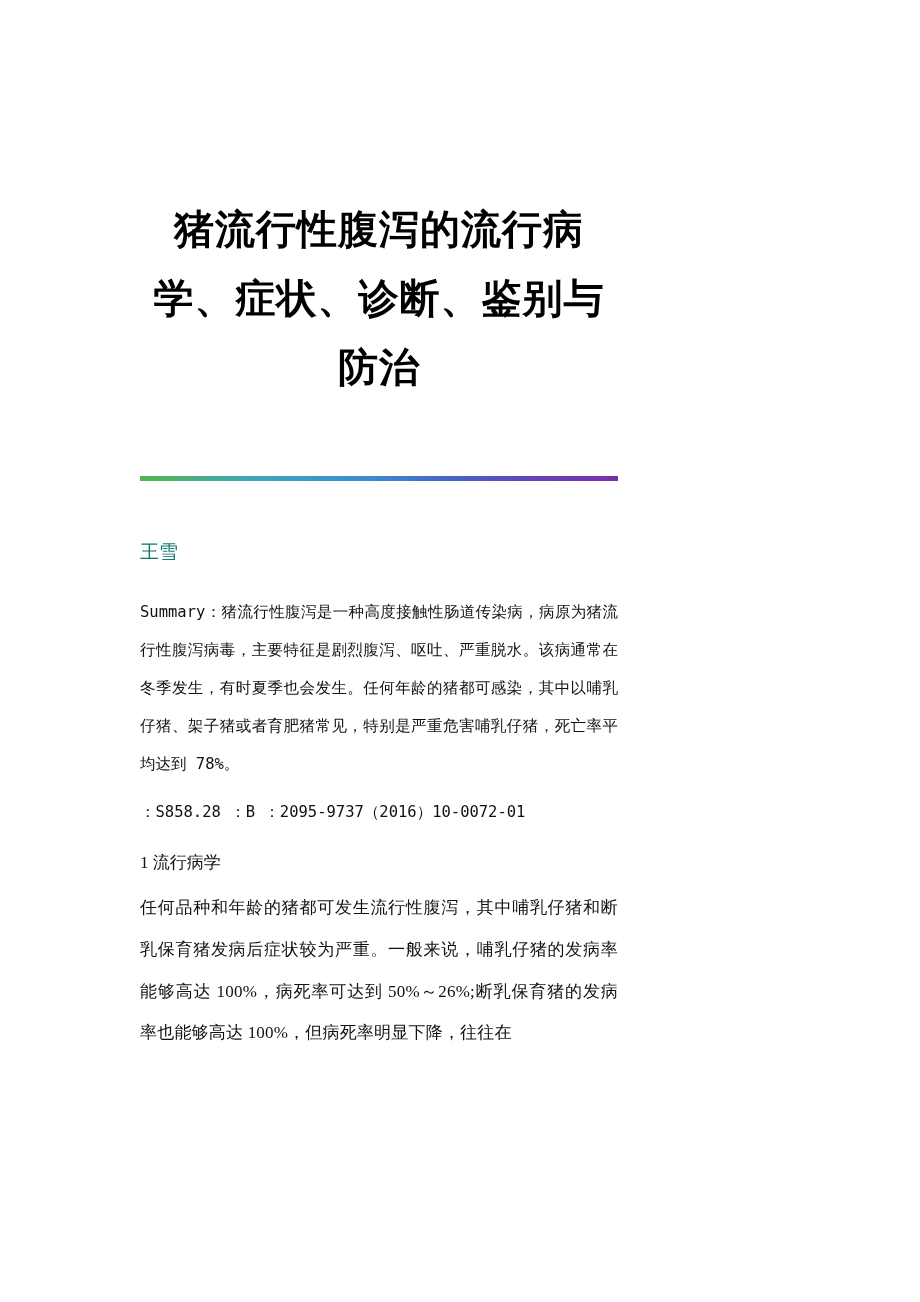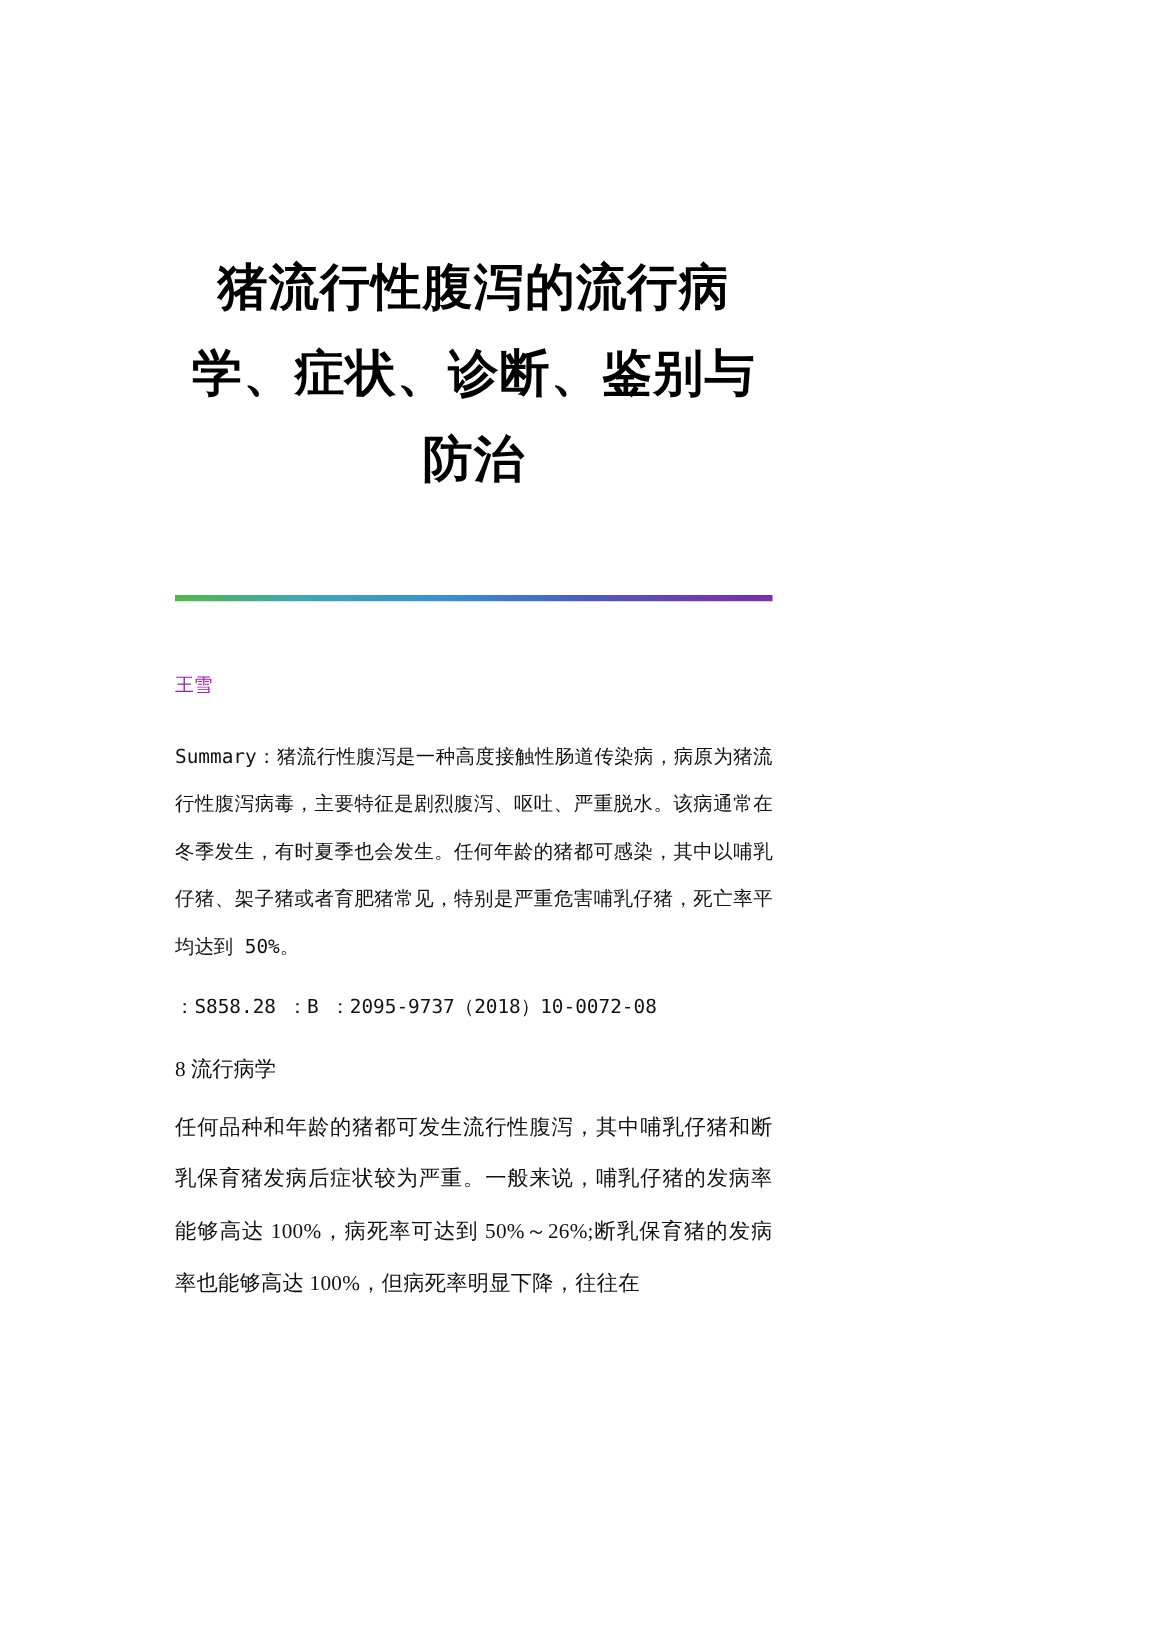--- a/index.html
+++ b/index.html
@@ -37,22 +37,22 @@
     margin: 74px 140px 0 140px;
     height: 5px;
     background: linear-gradient(to right, #53b748 0%, #3fa7b6 22%, #3a8fd0 46%, #4a5fc0 68%, #6b3fb0 86%, #7a2fa8 100%);
   }
   .body-block {
     padding: 0 140px;
     margin-top: 56px;
   }
   .author {
     font-family: Liberation Serif, serif;
-    font-size: 15px;
-    color: #a21caf;
+    font-size: 19px;
+    color: #0f766e;
     margin: 0 0 26px 0;
     line-height: 1.6;
   }
   p.para {
     font-family: "Liberation Serif", serif;
     font-size: 17px;
     line-height: 2.45;
     margin: 0 0 10px 0;
     color: #111111;
     text-align: justify;
@@ -75,19 +75,19 @@
 <body>
 
 <div class="page">
 
   <h1 class="doc-title">猪流行性腹泻的流行病学、症状、诊断、鉴别与防治</h1>
 
   <div class="divider"></div>
 
   <div class="body-block">
     <p class="author">王雪</p>
-    <p class="para mono">Summary：猪流行性腹泻是一种高度接触性肠道传染病，病原为猪流行性腹泻病毒，主要特征是剧烈腹泻、呕吐、严重脱水。该病通常在冬季发生，有时夏季也会发生。任何年龄的猪都可感染，其中以哺乳仔猪、架子猪或者育肥猪常见，特别是严重危害哺乳仔猪，死亡率平均达到 50%。</p>
-    <p class="para mono">：S858.28 ：B ：2095-9737（2018）10-0072-08</p>
-    <p class="section-head">8 流行病学</p>
+    <p class="para mono">Summary：猪流行性腹泻是一种高度接触性肠道传染病，病原为猪流行性腹泻病毒，主要特征是剧烈腹泻、呕吐、严重脱水。该病通常在冬季发生，有时夏季也会发生。任何年龄的猪都可感染，其中以哺乳仔猪、架子猪或者育肥猪常见，特别是严重危害哺乳仔猪，死亡率平均达到 78%。</p>
+    <p class="para mono">：S858.28 ：B ：2095-9737（2016）10-0072-01</p>
+    <p class="section-head">1 流行病学</p>
     <p class="para">任何品种和年龄的猪都可发生流行性腹泻，其中哺乳仔猪和断乳保育猪发病后症状较为严重。一般来说，哺乳仔猪的发病率能够高达 100%，病死率可达到 50%～26%;断乳保育猪的发病率也能够高达 100%，但病死率明显下降，往往在</p>
   </div>
 
 </div>
 
 </body></html>

